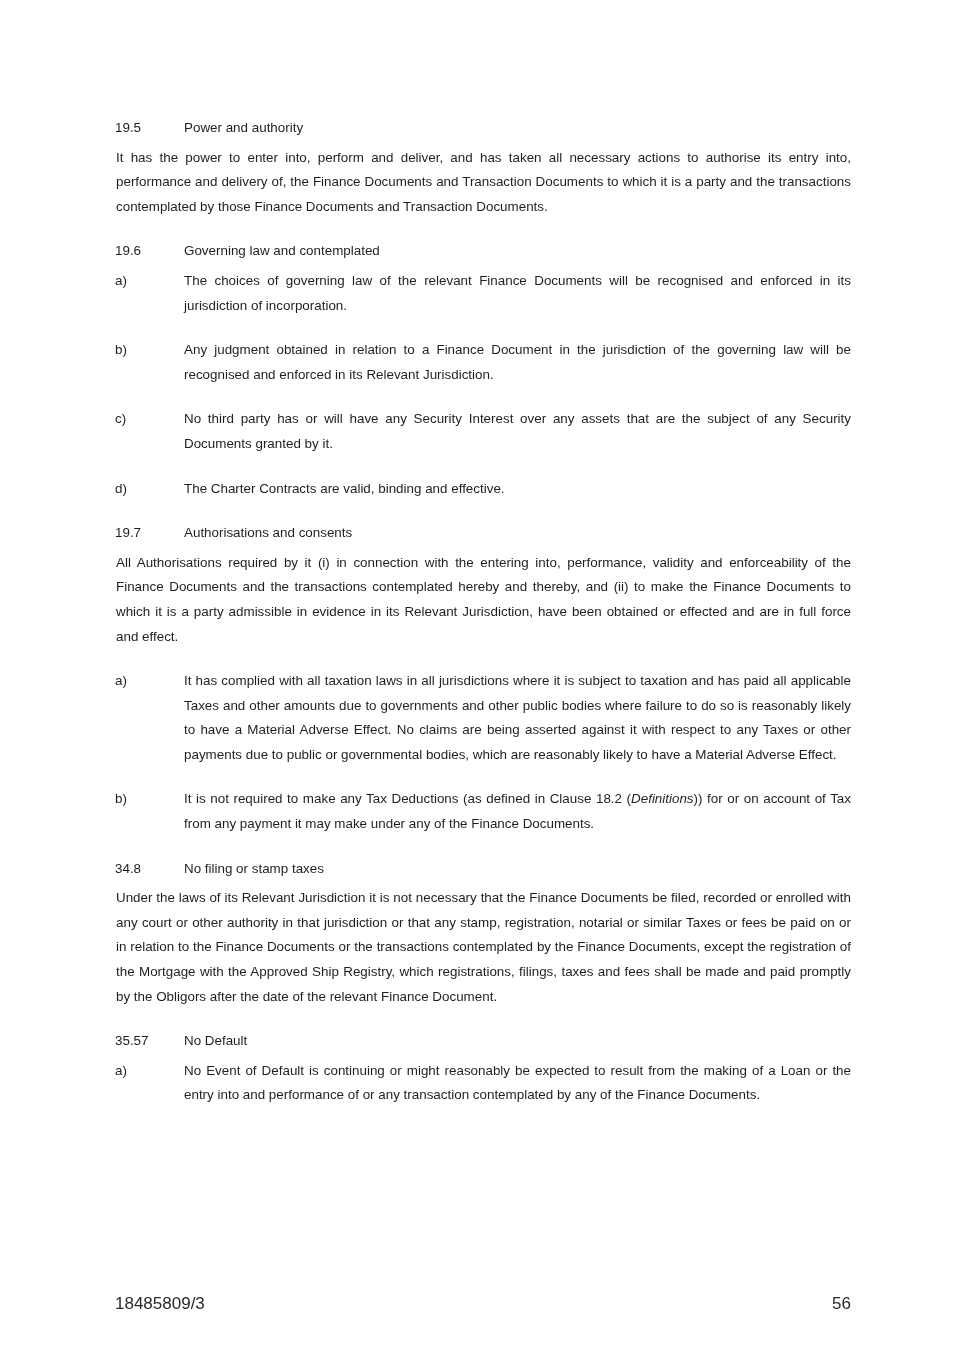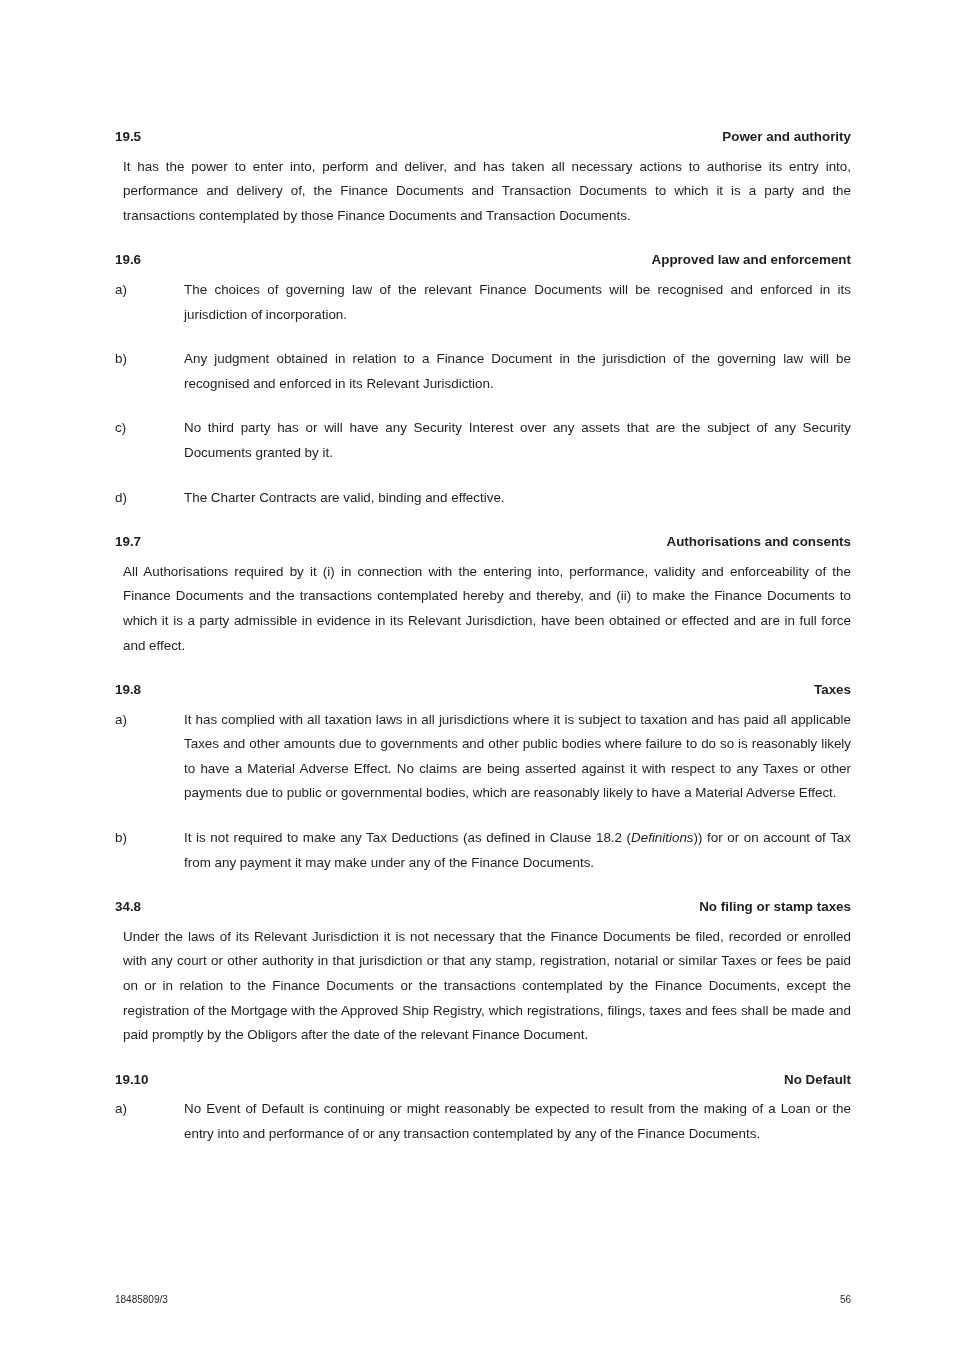--- a/index.html
+++ b/index.html
@@ -12,34 +12,33 @@
   .page {
     position: relative;
     width: 965px;
     height: 1365px;
     background: #ffffff;
     padding: 108px 114px 0 115px;
     overflow: hidden;
   }
   .section-heading {
     display: flex;
-    font-weight: bold;
+    font-weight: normal;
     font-size: 13.4px;
     line-height: 24.6px;
-    margin: 17px 0 5px 0;
-    justify-content: space-between;
+    margin: 8px 0 5px 0;
   }
   .section-heading .num {
     flex: 0 0 69px;
   }
   .body-para {
     font-size: 13.4px;
     line-height: 24.6px;
     text-align: justify;
-    margin: 0 0 20px 8px;
+    margin: 0 0 20px 1px;
   }
   .item {
     display: flex;
     font-size: 13.4px;
     line-height: 24.6px;
     margin: 0 0 20px 0;
   }
   .item .label {
     flex: 0 0 69px;
   }
@@ -47,42 +46,42 @@
     flex: 1 1 auto;
     text-align: justify;
   }
   .footer {
     position: absolute;
     left: 115px;
     right: 114px;
     top: 1294px;
     display: flex;
     justify-content: space-between;
-    font-size: 10px;
+    font-size: 17px;
     color: #2a2a2a;
   }
   em { }
 </style>
 </head>
 <body>
 
 <div class="page">
 
   <div class="section">
     <div class="section-heading">
       <span class="num">19.5</span>
       <span class="title">Power and authority</span>
     </div>
     <p class="body-para">It has the power to enter into, perform and deliver, and has taken all necessary actions to authorise its entry into, performance and delivery of, the Finance Documents and Transaction Documents to which it is a party and the transactions contemplated by those Finance Documents and Transaction Documents.</p>
   </div>
 
   <div class="section">
     <div class="section-heading">
       <span class="num">19.6</span>
-      <span class="title">Approved law and enforcement</span>
+      <span class="title">Governing law and contemplated</span>
     </div>
     <div class="item">
       <span class="label">a)</span>
       <span class="text">The choices of governing law of the relevant Finance Documents will be recognised and enforced in its jurisdiction of incorporation.</span>
     </div>
     <div class="item">
       <span class="label">b)</span>
       <span class="text">Any judgment obtained in relation to a Finance Document in the jurisdiction of the governing law will be recognised and enforced in its Relevant Jurisdiction.</span>
     </div>
     <div class="item">
@@ -97,45 +96,41 @@
 
   <div class="section">
     <div class="section-heading">
       <span class="num">19.7</span>
       <span class="title">Authorisations and consents</span>
     </div>
     <p class="body-para">All Authorisations required by it (i) in connection with the entering into, performance, validity and enforceability of the Finance Documents and the transactions contemplated hereby and thereby, and (ii) to make the Finance Documents to which it is a party admissible in evidence in its Relevant Jurisdiction, have been obtained or effected and are in full force and effect.</p>
   </div>
 
   <div class="section">
-    <div class="section-heading">
-      <span class="num">19.8</span>
-      <span class="title">Taxes</span>
-    </div>
     <div class="item">
       <span class="label">a)</span>
       <span class="text">It has complied with all taxation laws in all jurisdictions where it is subject to taxation and has paid all applicable Taxes and other amounts due to governments and other public bodies where failure to do so is reasonably likely to have a Material Adverse Effect. No claims are being asserted against it with respect to any Taxes or other payments due to public or governmental bodies, which are reasonably likely to have a Material Adverse Effect.</span>
     </div>
     <div class="item">
       <span class="label">b)</span>
       <span class="text"><span>It is not required to make any Tax Deductions (as defined in Clause 18.2 (</span><em>Definitions</em><span>)) for or on account of Tax from any payment it may make under any of the Finance Documents.</span></span>
     </div>
   </div>
 
   <div class="section">
     <div class="section-heading">
       <span class="num">34.8</span>
       <span class="title">No filing or stamp taxes</span>
     </div>
     <p class="body-para">Under the laws of its Relevant Jurisdiction it is not necessary that the Finance Documents be filed, recorded or enrolled with any court or other authority in that jurisdiction or that any stamp, registration, notarial or similar Taxes or fees be paid on or in relation to the Finance Documents or the transactions contemplated by the Finance Documents, except the registration of the Mortgage with the Approved Ship Registry, which registrations, filings, taxes and fees shall be made and paid promptly by the Obligors after the date of the relevant Finance Document.</p>
   </div>
 
   <div class="section">
     <div class="section-heading">
-      <span class="num">19.10</span>
+      <span class="num">35.57</span>
       <span class="title">No Default</span>
     </div>
     <div class="item">
       <span class="label">a)</span>
       <span class="text">No Event of Default is continuing or might reasonably be expected to result from the making of a Loan or the entry into and performance of or any transaction contemplated by any of the Finance Documents.</span>
     </div>
   </div>
 
   <div class="footer">
     <span>18485809/3</span>

